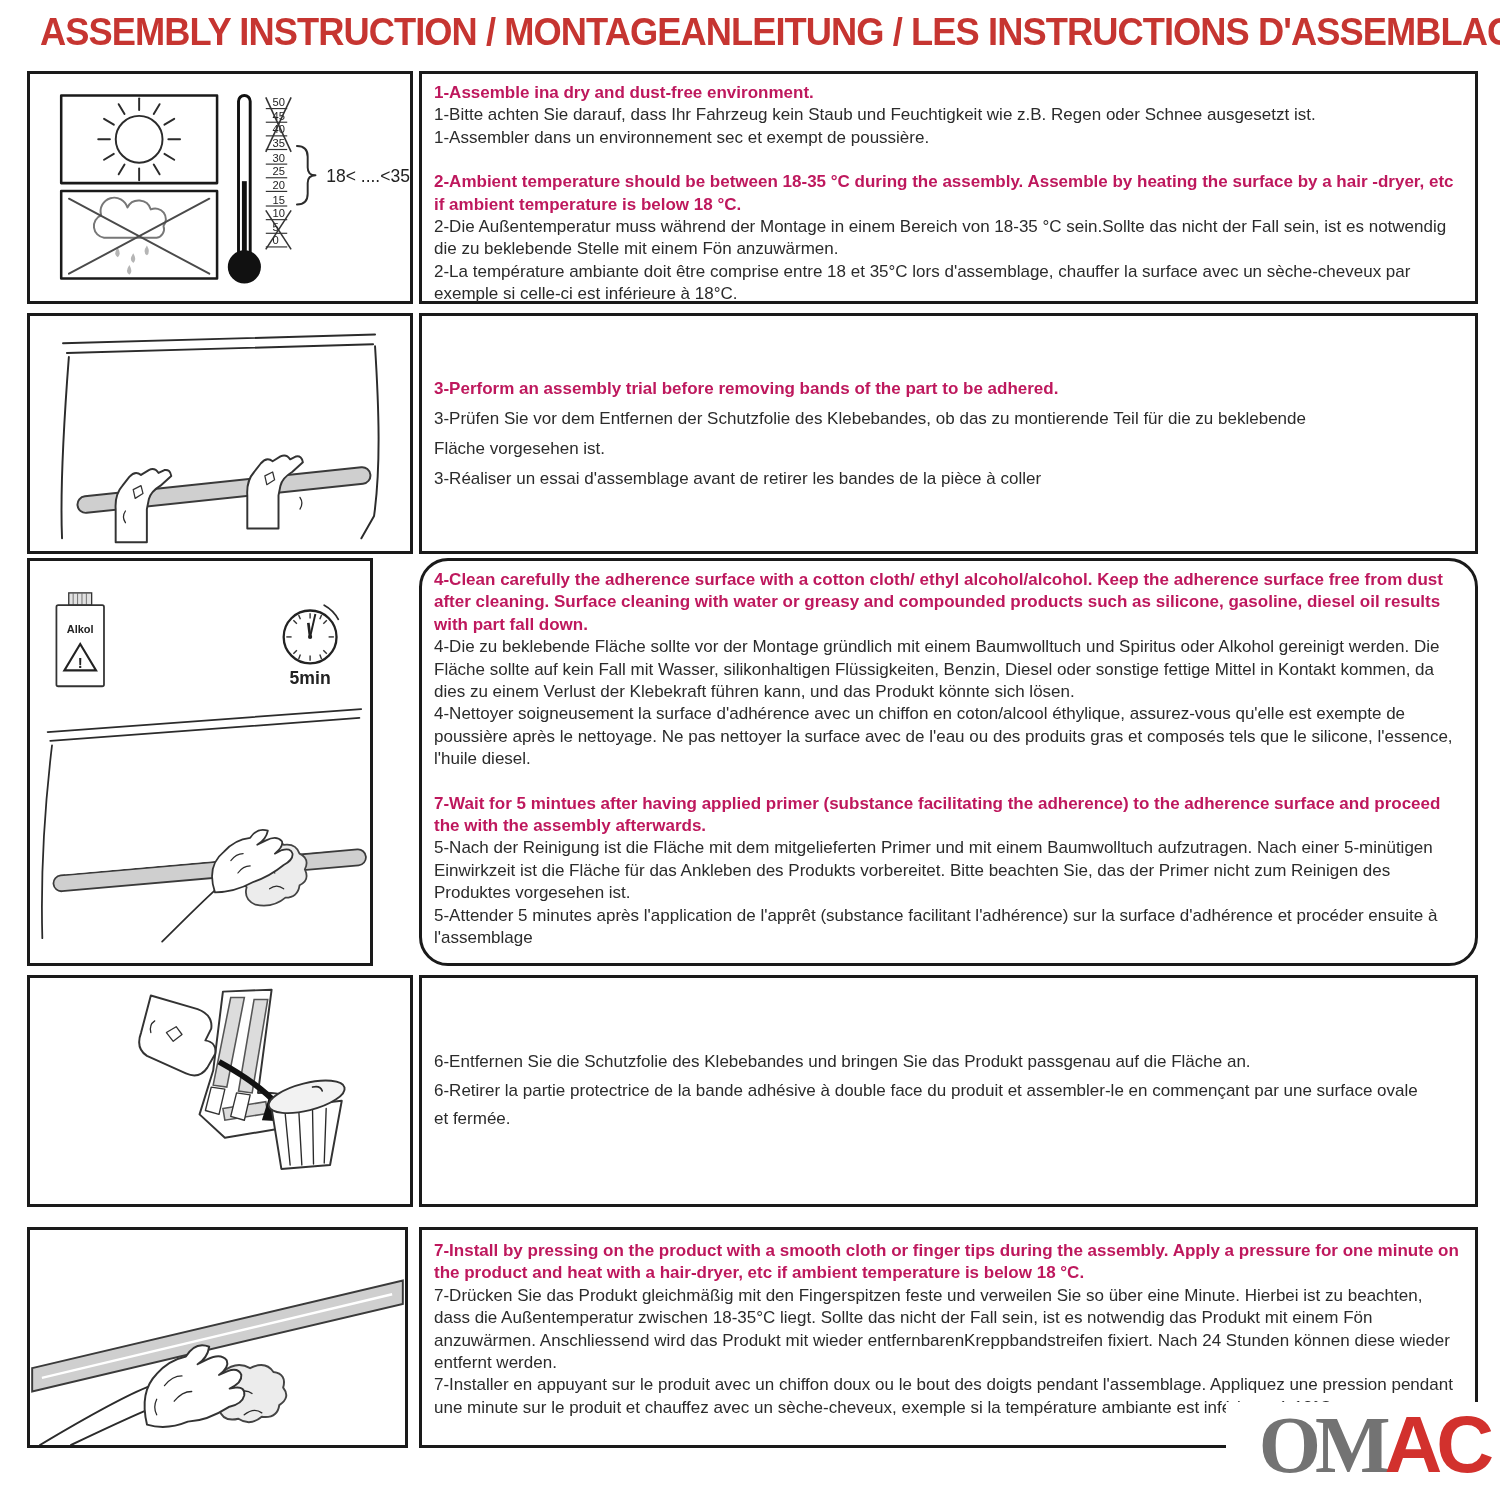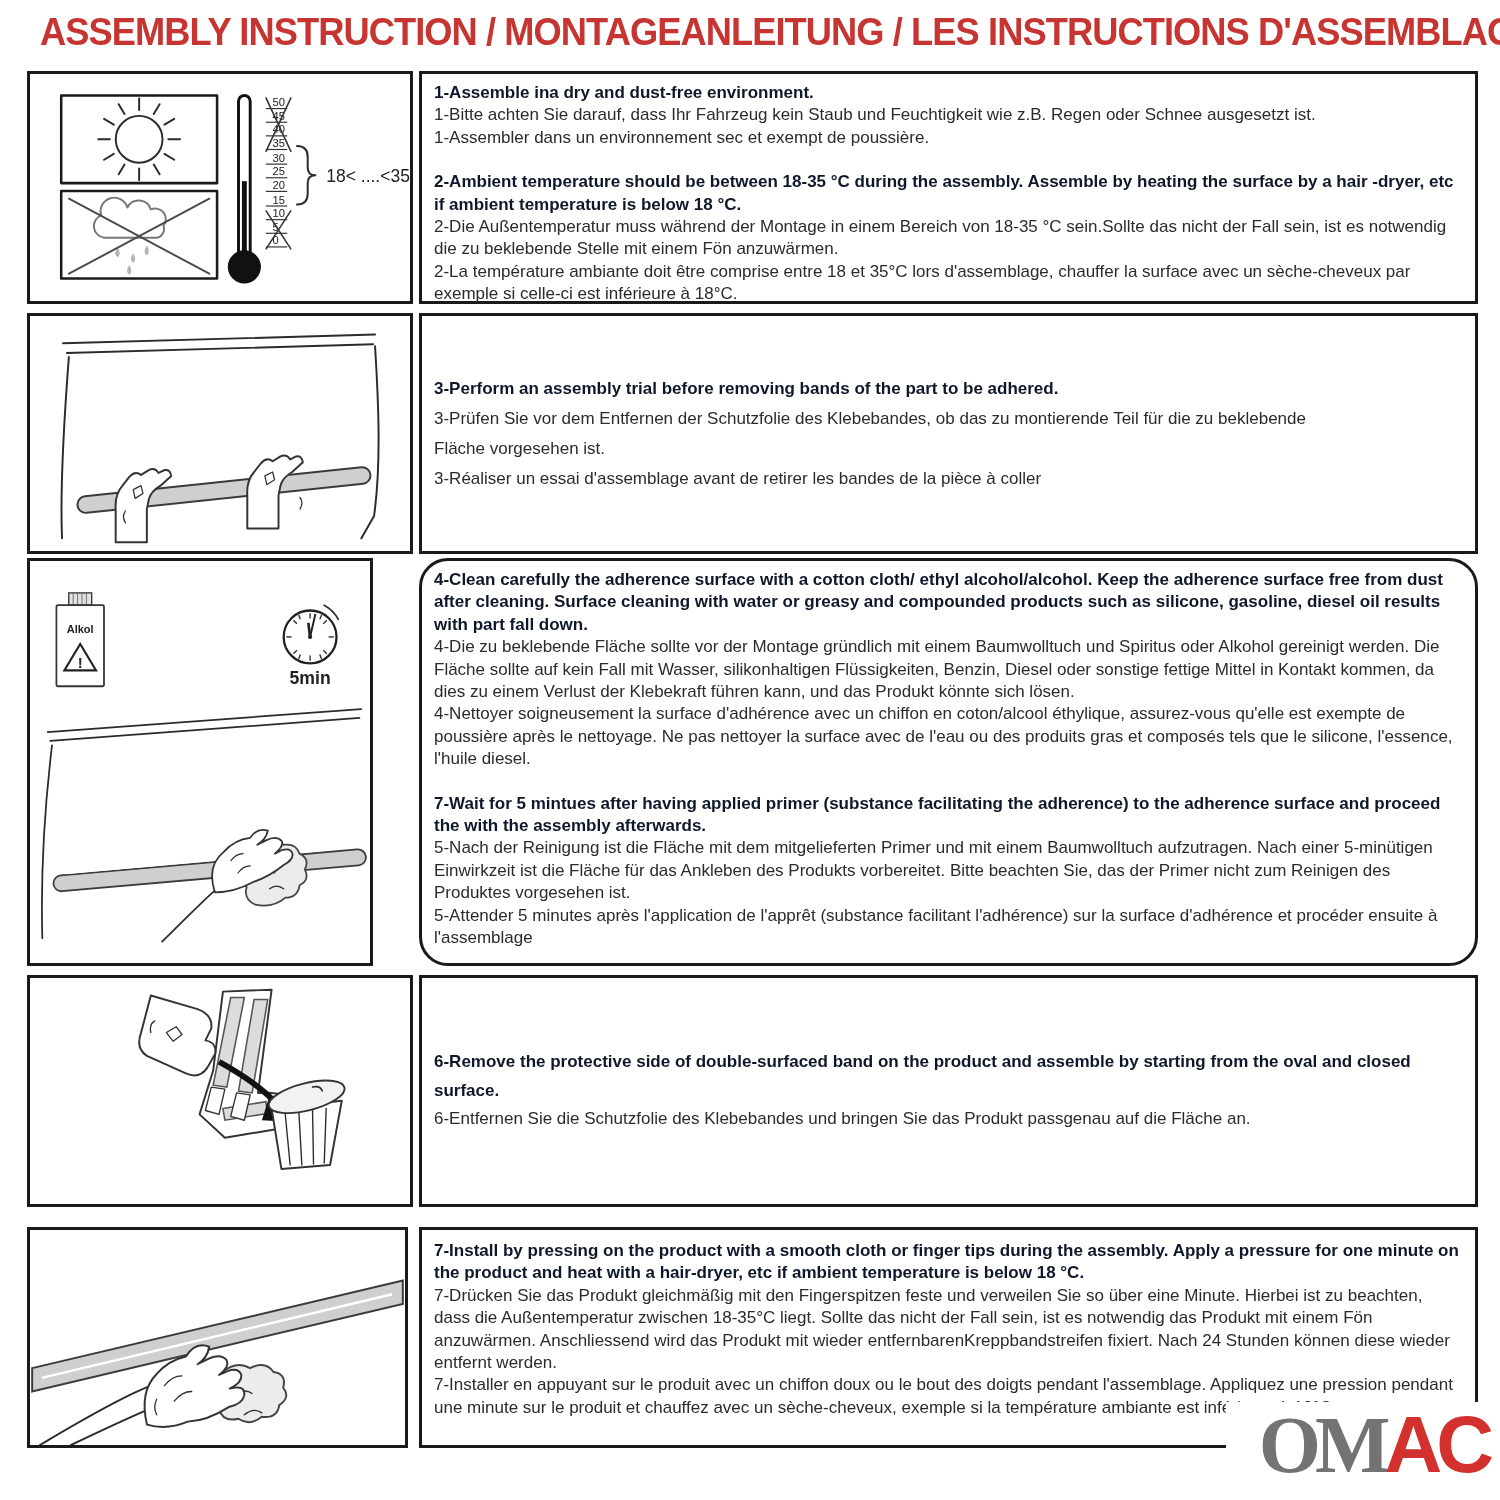--- a/index.html
+++ b/index.html
@@ -10,21 +10,21 @@
          transform:scaleX(0.93);transform-origin:left center;}
   .box{position:absolute;border:3px solid #1a1a1a;background:#fff;box-sizing:border-box;}
   .figbox svg{display:block;width:100%;height:100%;}
   .txt{padding:8px 14px 6px 12px;}
   .txt p{margin:0;}
   .small p{font-size:17px;line-height:22.4px;}
   .big{display:flex;flex-direction:column;justify-content:center;padding:10px 16px 10px 12px;}
   .big p{font-size:17px;line-height:30px;}
   .r4 p{line-height:28.5px;max-width:1000px;}
   .r2 p{max-width:880px;}
-  .p-bold{font-weight:700;color:#0f172a;}
+  .p-bold{font-weight:700;color:#be185d;}
   .p-reg{font-weight:400;color:#2b2b2b;}
   .gap{margin-top:22px !important;}
   
   .r1L{left:27px;top:71px;width:386px;height:233px;}
   .r1R{left:419px;top:71px;width:1059px;height:233px;}
   .r2L{left:27px;top:313px;width:386px;height:241px;}
   .r2R{left:419px;top:313px;width:1059px;height:241px;}
   .r3L{left:27px;top:558px;width:346px;height:408px;}
   .r3R{left:419px;top:558px;width:1059px;height:408px;border-radius:29px;}
   .r4L{left:27px;top:975px;width:386px;height:232px;}
@@ -233,22 +233,22 @@
         <line x1="260" y1="140" x2="265" y2="192" class="ink" style="stroke-width:1.4"></line>
         <line x1="274" y1="138" x2="277" y2="192" class="ink" style="stroke-width:1.4"></line>
         <line x1="288" y1="136" x2="289" y2="191" class="ink" style="stroke-width:1.4"></line>
         <line x1="302" y1="134" x2="300" y2="190" class="ink" style="stroke-width:1.4"></line>
         <ellipse cx="282" cy="122" rx="40" ry="14" transform="rotate(-14 282 122)" fill="#f2f2f2" stroke="#333" stroke-width="2"></ellipse>
         <path d="M288,112 q8,-2 10,4" class="ink" style="stroke-width:1.6"></path>
       </g>
     </svg>
   </div>
   <div class="box txt big r4 r4R">
-    <p class="p-bold">6-Remove the protective side of double-surfaced band on the product and assemble by starting from the oval and closed surface.</p>
     <p class="p-reg">6-Entfernen Sie die Schutzfolie des Klebebandes und bringen Sie das Produkt passgenau auf die Fläche an.</p>
+    <p class="p-reg">6-Retirer la partie protectrice de la bande adhésive à double face du produit et assembler-le en commençant par une surface ovale et fermée.</p>
   </div>
 
   <div class="box figbox r5L">
     <svg viewBox="0 0 381 221">
       <polygon points="0,142 381,52 381,76 0,166" class="greyfill"></polygon>
       <path d="M10,152 L370,66" stroke="#fff" stroke-width="2.5" fill="none"></path>
       <g>
         <path d="M8,221 C60,190 96,170 122,160" class="ink"></path>
         <path d="M40,221 C80,202 102,192 116,186" class="ink"></path>
         <path d="M196,146 q14,-12 28,-4 q16,-8 24,4 q14,2 10,16 q8,10 -4,18 q-2,14 -18,12 q-12,10 -24,2 q-16,4 -20,-10 q-10,-10 -2,-20 q-2,-12 6,-18 z" class="clothfill"></path>

